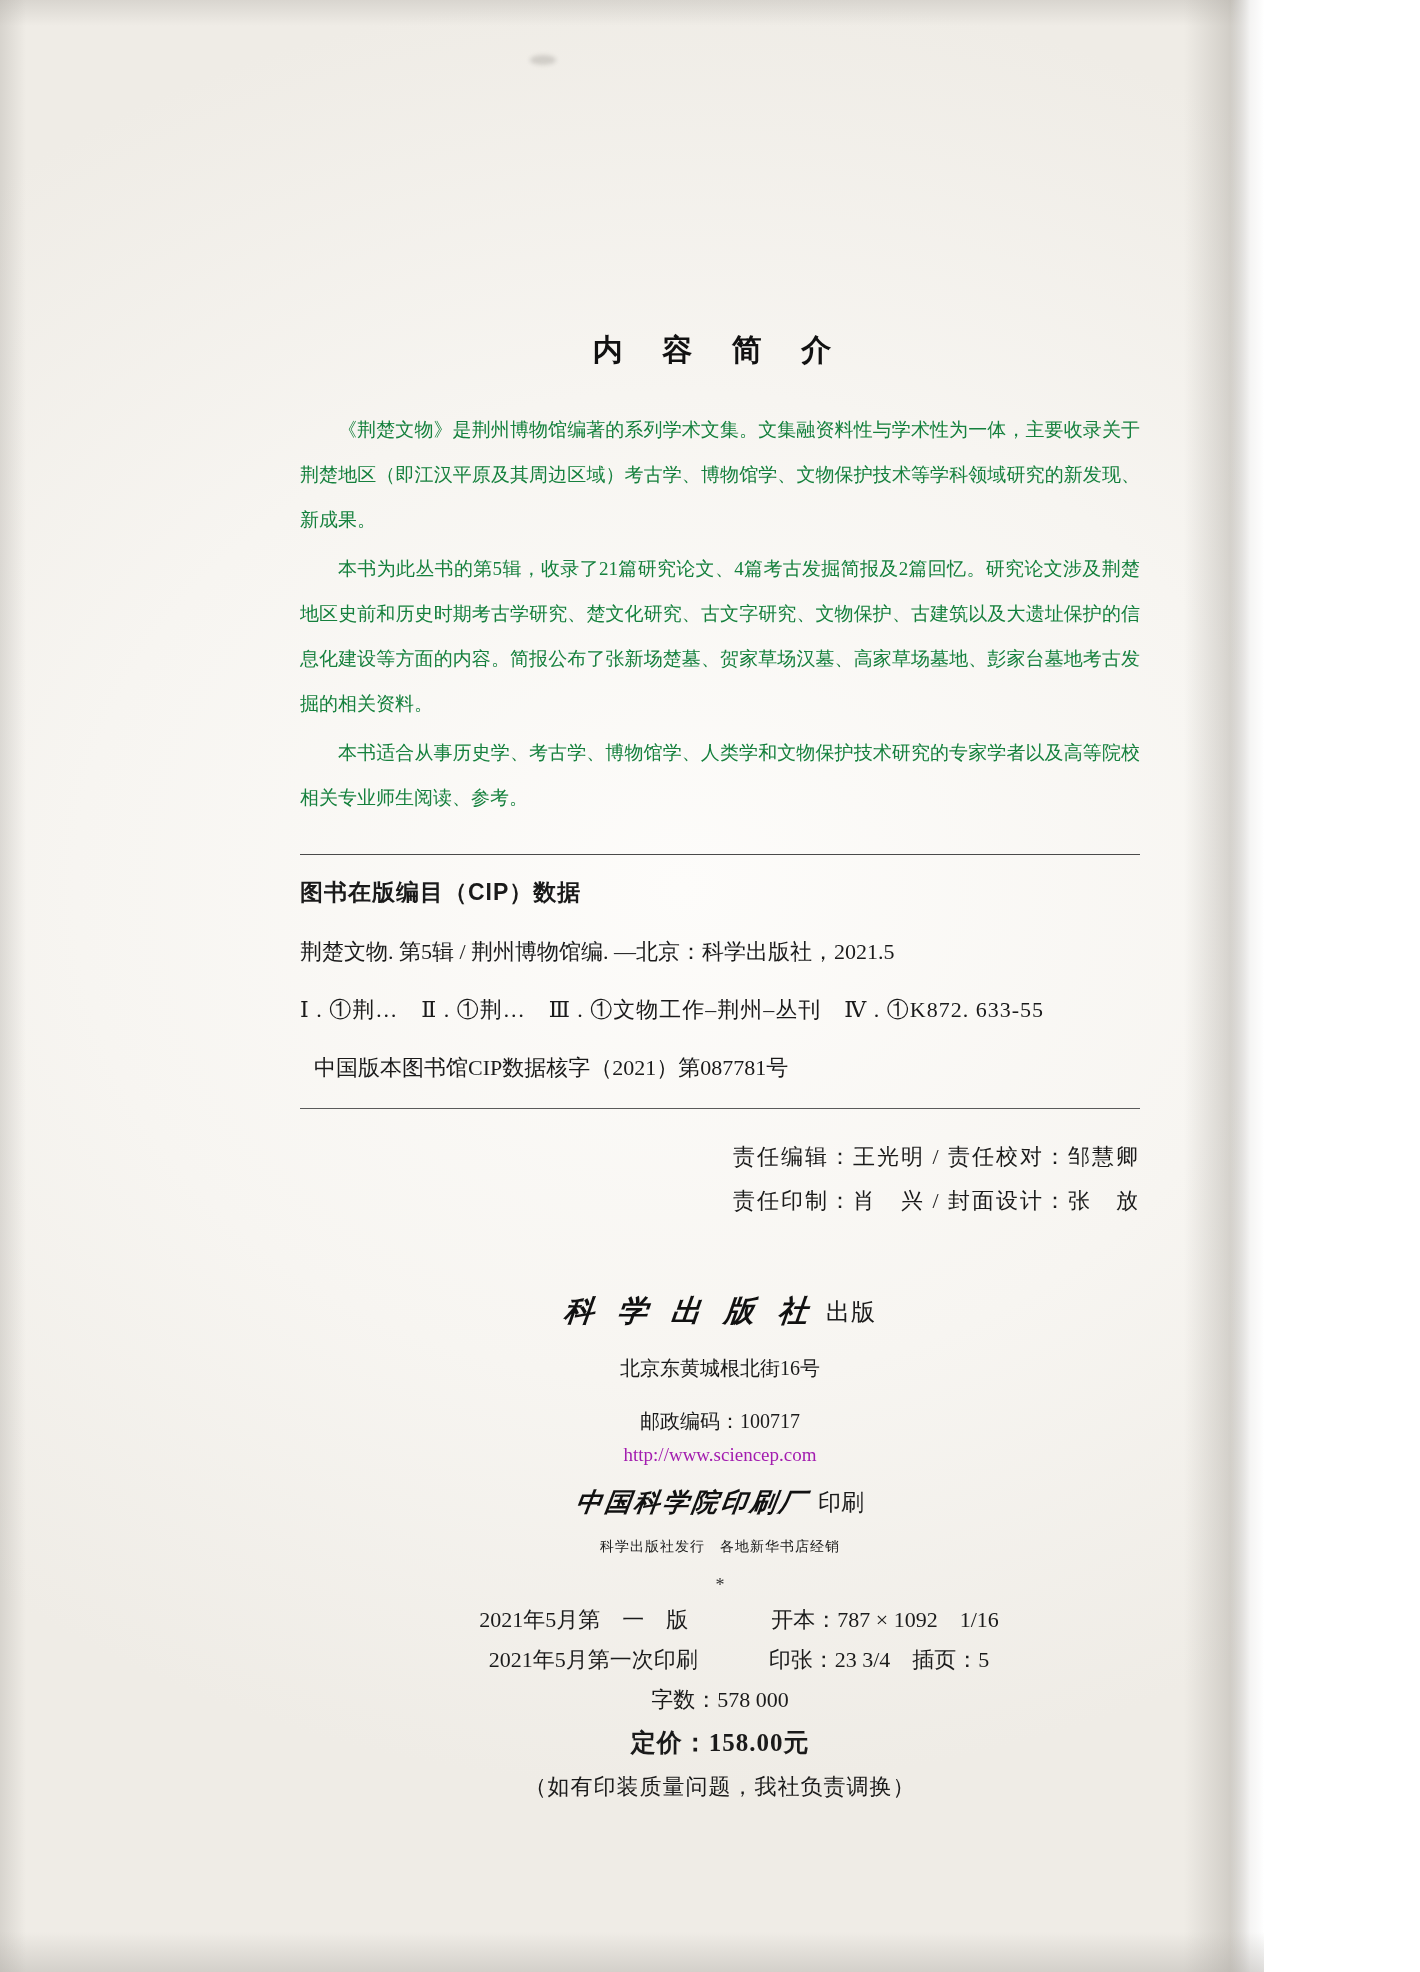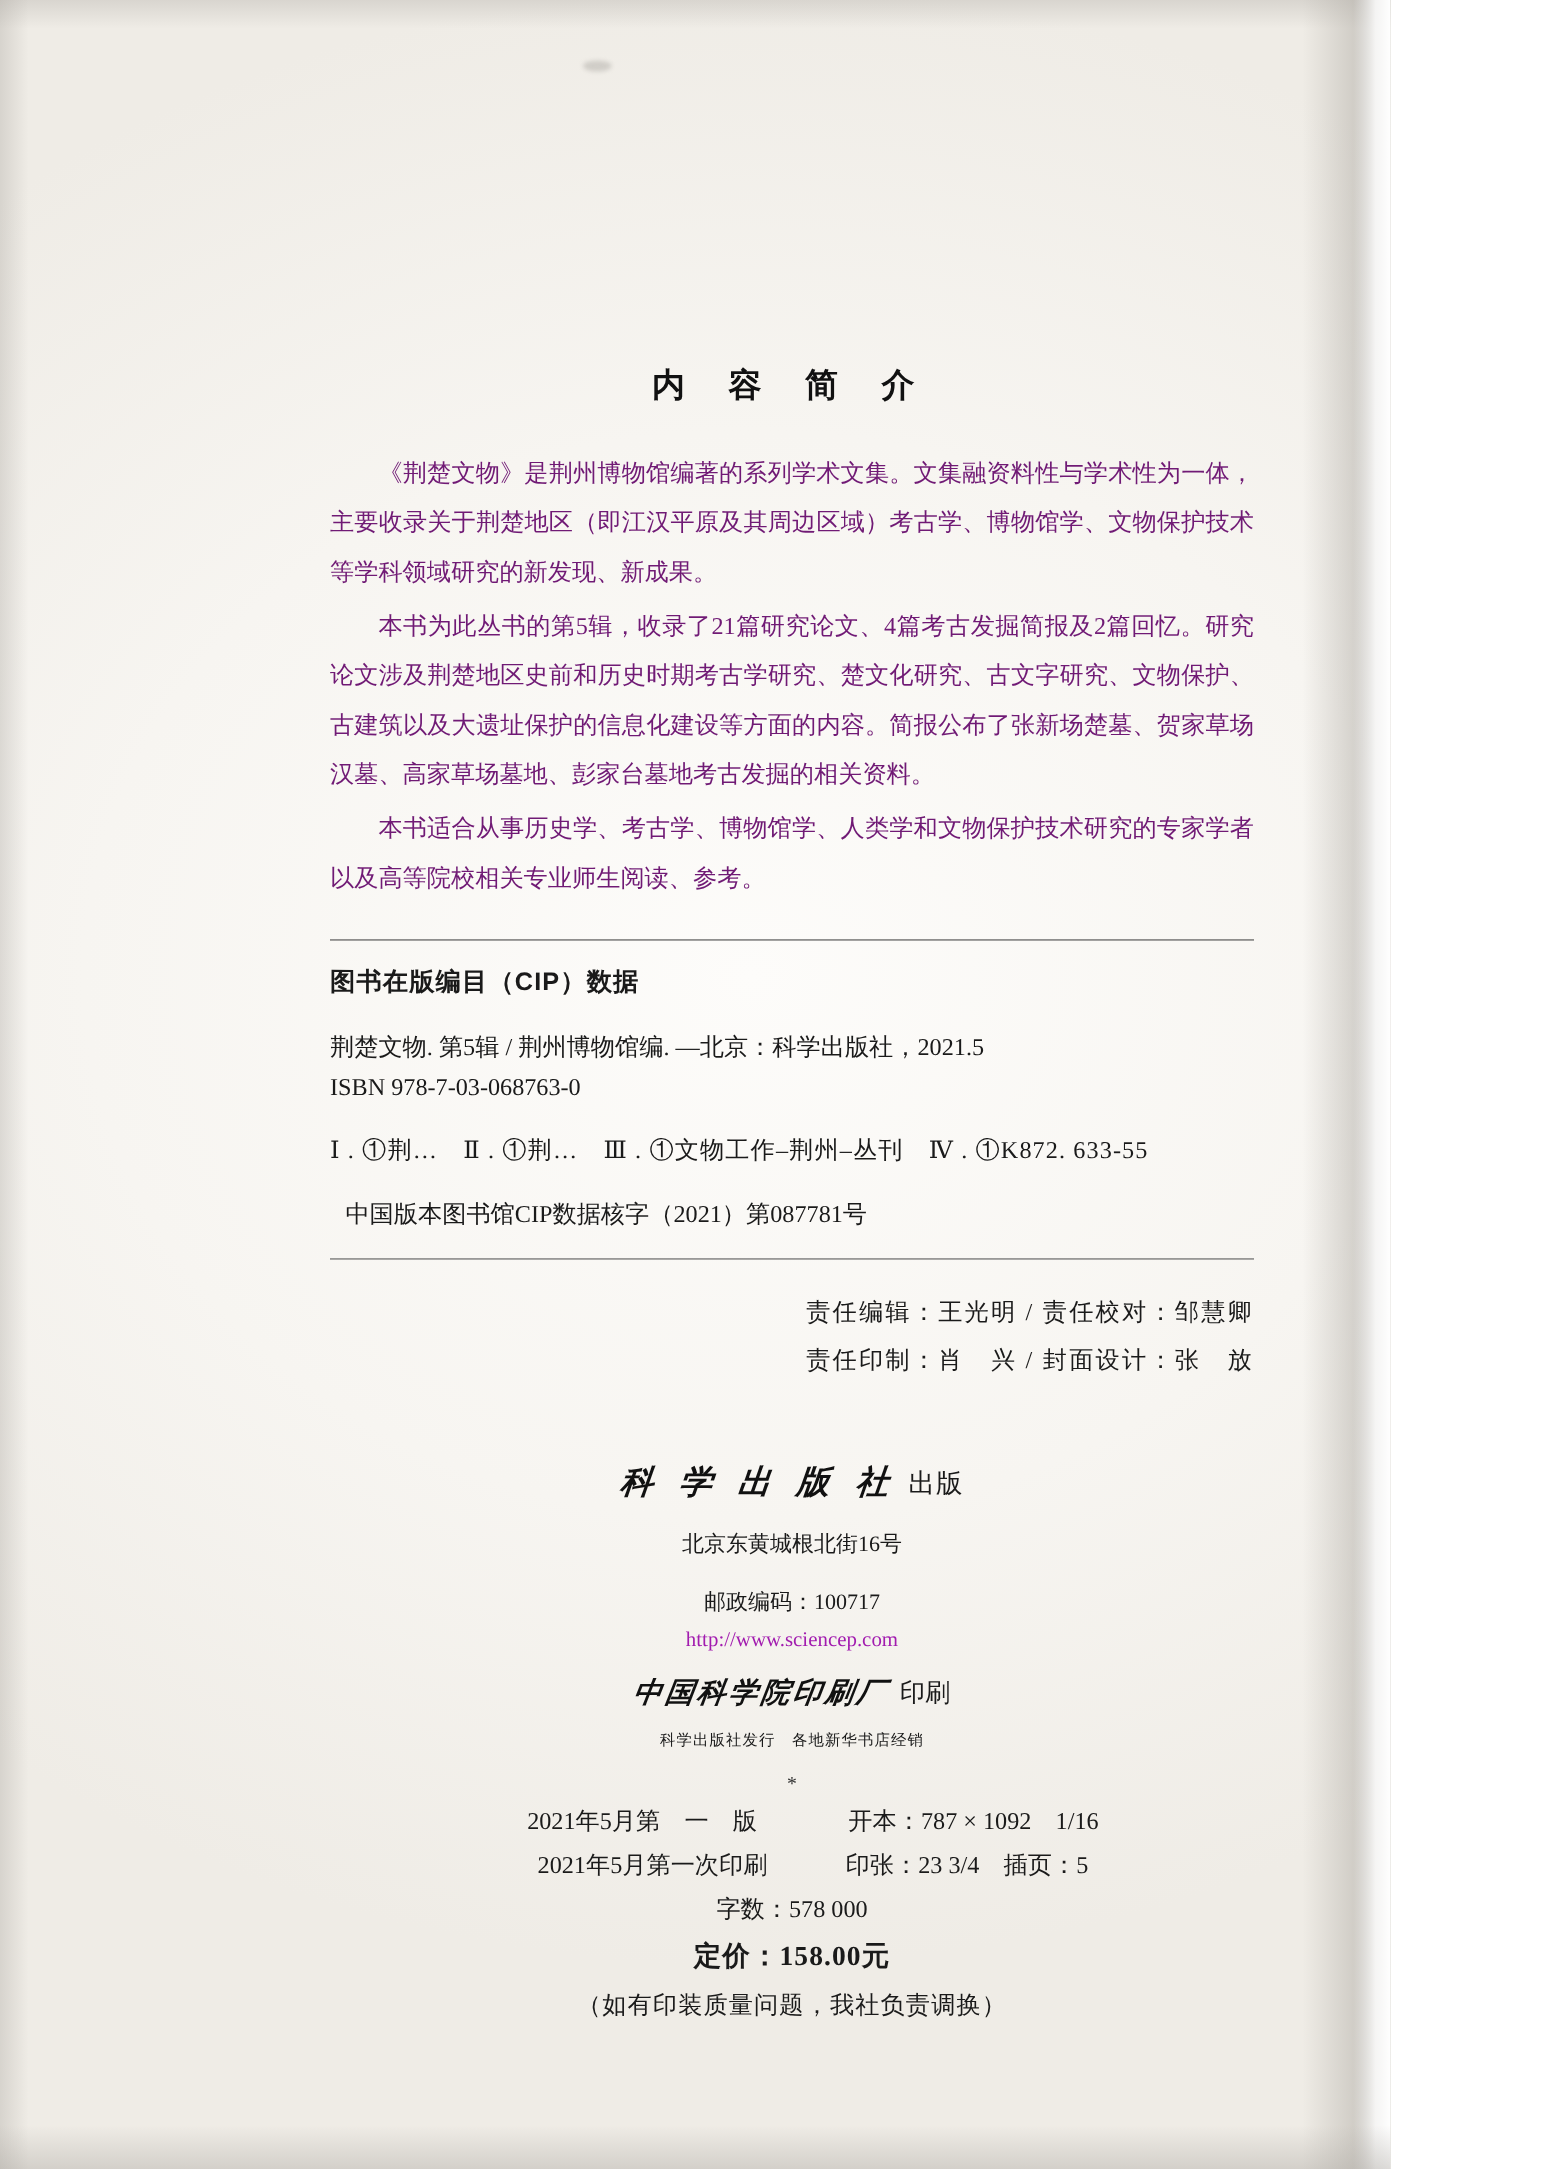--- a/index.html
+++ b/index.html
@@ -77,27 +77,27 @@
   .section-title {
     text-align: center;
     font-size: 30px;
     font-weight: bold;
     letter-spacing: 16px;
     margin-bottom: 36px;
     color: #111;
   }
 
   .intro p {
-    font-size: 22px;
+    font-size: 19px;
     line-height: 45px;
     margin: 0 0 4px 0;
     text-align: justify;
     text-justify: inter-ideograph;
     text-indent: 2em;
-    color: #701a75;
+    color: #15803d;
   }
 
   .rule {
     border: none;
     border-top: 1.6px solid #4a4a4a;
     margin: 34px 0 22px 0;
   }
   .rule.thin {
     border-top: 1.3px solid #5a5a5a;
     margin: 22px 0 26px 0;
@@ -258,21 +258,20 @@
       <p>本书为此丛书的第5辑，收录了21篇研究论文、4篇考古发掘简报及2篇回忆。研究论文涉及荆楚地区史前和历史时期考古学研究、楚文化研究、古文字研究、文物保护、古建筑以及大遗址保护的信息化建设等方面的内容。简报公布了张新场楚墓、贺家草场汉墓、高家草场墓地、彭家台墓地考古发掘的相关资料。</p>
       <p>本书适合从事历史学、考古学、博物馆学、人类学和文物保护技术研究的专家学者以及高等院校相关专业师生阅读、参考。</p>
     </div>
 
     <hr class="rule">
 
     <div class="cip-heading">图书在版编目（CIP）数据</div>
 
     <div class="cip-block">
       <p class="cip-line">荆楚文物. 第5辑 / 荆州博物馆编. —北京：科学出版社，2021.5</p>
-      <p class="cip-line">ISBN 978-7-03-068763-0</p>
     </div>
 
     <p class="cip-class">Ⅰ . ①荆…　Ⅱ . ①荆…　Ⅲ . ①文物工作–荆州–丛刊　Ⅳ . ①K872. 633-55</p>
 
     <p class="cip-nation">中国版本图书馆CIP数据核字（2021）第087781号</p>
 
     <hr class="rule thin">
 
     <div class="staff">
       <div>责任编辑：王光明 / 责任校对：邹慧卿</div>

